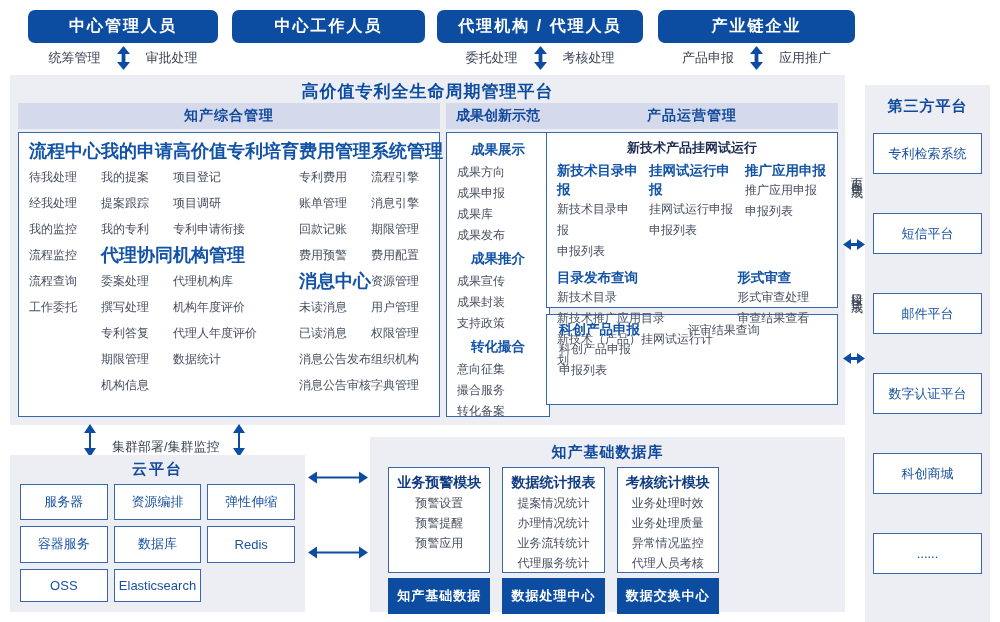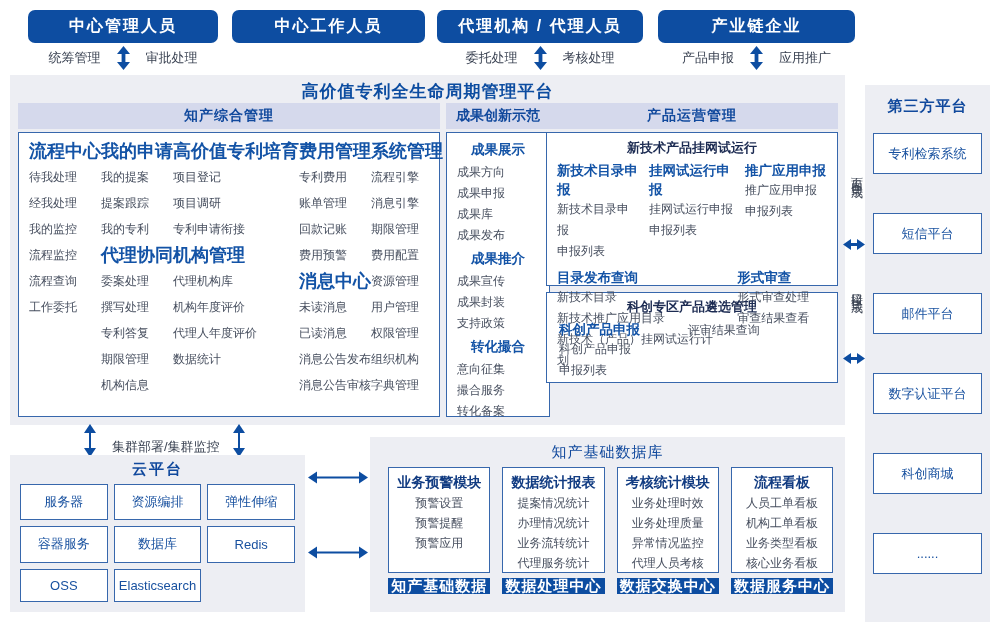--- a/index.html
+++ b/index.html
@@ -28,21 +28,21 @@
   .ip-itm { color:#474f5f; line-height:26px; white-space:nowrap; }
 
   #sec-ach { left:436px; top:28px; width:104px; }
   #sec-ach .sec-band { letter-spacing:0; }
   #sec-ach .sec-box { height:285px; padding:4px 6px; }
   .ach-hdr { color:#1353a6; font-weight:bold; font-size:13.5px; line-height:25px; text-align:center; }
   .ach-itm { color:#474f5f; font-size:12px; line-height:21px; padding-left:4px; }
 
   #sec-prod { left:536px; top:28px; width:292px; }
   .po-box { background:#fff; border:1.5px solid #3767ac; }
-  #trial-box { margin-top:3px; height:154px; padding:4px 10px; }
+  #trial-box { margin-top:3px; height:176px; padding:4px 10px; }
   #selection-box { margin-top:6px; height:91px; padding:3px 12px; }
   .po-title { text-align:center; font-weight:bold; font-size:13px; color:#1c2b52; line-height:22px; }
   .po-grid-top { display:grid; grid-template-columns:1fr 1.05fr 1fr; column-gap:10px; margin-top:2px; }
   .po-grid-bottom { display:grid; grid-template-columns:1.9fr 1fr; column-gap:10px; margin-top:6px; }
   .po-grid-sel { display:grid; grid-template-columns:1.3fr 1.5fr; column-gap:10px; margin-top:2px; }
   .po-hdr { color:#1353a6; font-weight:bold; font-size:13.5px; line-height:19px; }
   .po-itm { color:#474f5f; font-size:12px; line-height:21px; }
   .po-itm-inline { display:inline-block; color:#474f5f; font-size:12px; line-height:21px; margin-right:12px; }
 
   
@@ -63,26 +63,26 @@
   
   .cloud-panel { position:absolute; left:10px; top:455px; width:295px; height:157px; background:#edeef3; }
   .cloud-title { text-align:center; font-weight:bold; font-size:15px; color:#11499d; padding-top:5px; letter-spacing:2px; }
   .cloud-grid { position:absolute; left:10px; right:10px; top:29px; bottom:10px;
                 display:grid; grid-template-columns:1fr 1fr 1fr; gap:6px; }
   .cloud-cell { background:#fff; border:1px solid #3767ac; display:flex; align-items:center; justify-content:center;
                 font-size:13px; color:#17509f; }
 
   
   .db-panel { position:absolute; left:370px; top:437px; width:475px; height:175px; background:#edeef3; }
-  .db-title { text-align:center; font-weight:normal; font-size:15px; color:#11499d; padding-top:6px; letter-spacing:1px; }
+  .db-title { text-align:center; font-weight:bold; font-size:15px; color:#11499d; padding-top:6px; letter-spacing:1px; }
   .db-grid { position:absolute; left:18px; right:12px; top:30px; display:grid; grid-template-columns:1fr 1fr 1fr 1fr; gap:12px; }
   .mod-box { background:#fff; border:1px solid #3767ac; height:106px; padding-top:3px; text-align:center; }
   .mod-hdr { font-weight:bold; font-size:14px; color:#123c82; line-height:22px; }
   .mod-itm { font-size:12px; color:#474f5f; line-height:20px; }
-  .mod-footer { margin-top:5px; height:16px; background:#0d4da1; color:#fff; font-weight:bold; font-size:15px;
+  .mod-footer { margin-top:5px; height:36px; background:#0d4da1; color:#fff; font-weight:bold; font-size:13px;
                 display:flex; align-items:center; justify-content:center; letter-spacing:1px; }
 </style>
 </head>
 <body>
 
 <div class="canvas">
 
   <div>
       <div class="role-group" style="left: 28px; width: 190px;">
         <div class="role-header">中心管理人员</div>
@@ -233,21 +233,20 @@
         <div class="po-grid-bottom">
             <div><div class="po-hdr">目录发布查询</div><span class="po-itm-inline">新技术目录</span><span class="po-itm-inline">新技术推广应用目录</span><span class="po-itm-inline">新技术（产品）挂网试运行计划</span></div>
             <div>
               <div class="po-hdr">形式审查</div>
               <div class="po-itm">形式审查处理</div>
               <div class="po-itm">审查结果查看</div>
             </div>
           </div>
       </div>
       <div class="po-box" id="selection-box">
-        <div class="po-title">科创专区产品遴选管理</div>
         <div class="po-grid-sel">
             <div>
               <div class="po-hdr">科创产品申报</div>
               <div class="po-itm">科创产品申报</div>
               <div class="po-itm">申报列表</div>
             </div>
             <div>
               <div class="po-itm">评审结果查询</div>
             </div>
           </div>
@@ -342,26 +341,16 @@
         <div>
           <div class="mod-box">
             <div class="mod-hdr">考核统计模块</div>
             <div class="mod-itm">业务处理时效</div>
             <div class="mod-itm">业务处理质量</div>
             <div class="mod-itm">异常情况监控</div>
             <div class="mod-itm">代理人员考核</div>
           </div>
           <div class="mod-footer">数据交换中心</div>
         </div>
-        <div>
-          <div class="mod-box">
-            <div class="mod-hdr">流程看板</div>
-            <div class="mod-itm">人员工单看板</div>
-            <div class="mod-itm">机构工单看板</div>
-            <div class="mod-itm">业务类型看板</div>
-            <div class="mod-itm">核心业务看板</div>
-          </div>
-          <div class="mod-footer">数据服务中心</div>
-        </div>
       </div>
   </div>
 
 </div>
 
 </body></html>

